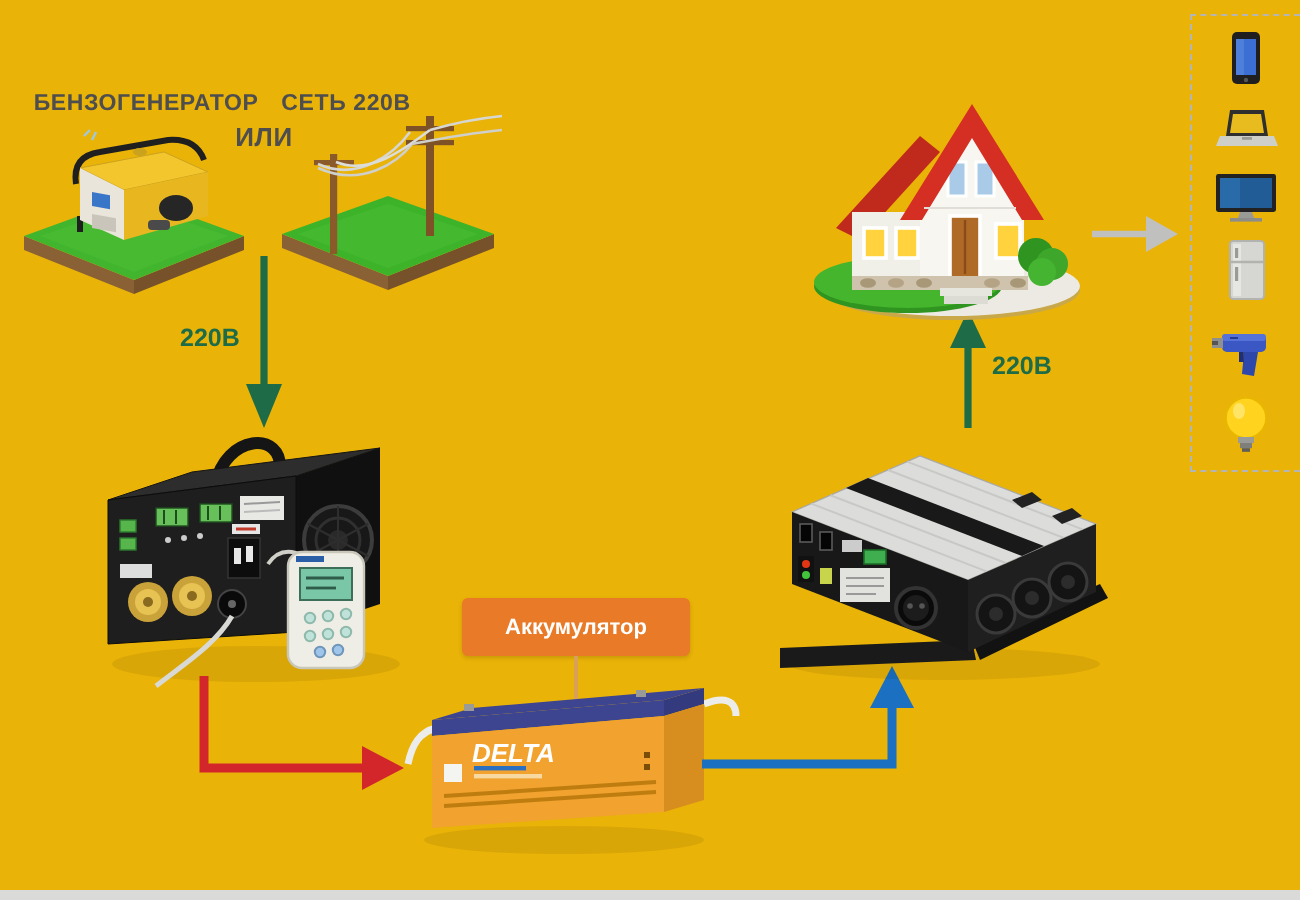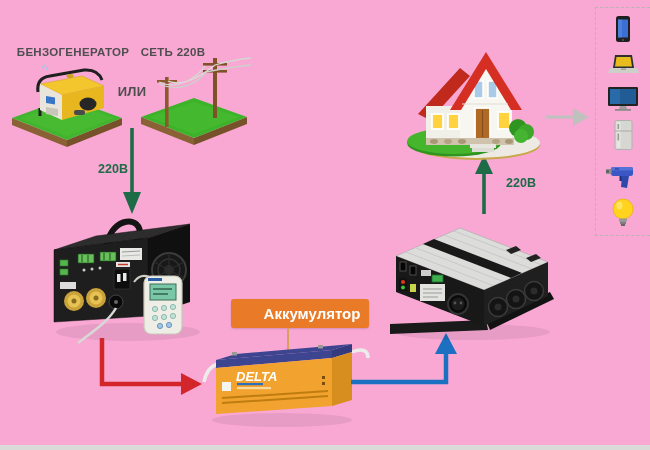--- a/index.html
+++ b/index.html
@@ -1,41 +1,41 @@
 <!DOCTYPE html>
 <html><head>
 <meta charset="utf-8">
 <style>
   html,body{margin:0;padding:0;background:#e8e8e6;}
-  .stage{position:relative;width:650px;height:450px;background:#f9a8d4;overflow:hidden;
+  .stage{position:relative;width:650px;height:450px;background:#eab308;overflow:hidden;
          font-family:"Liberation Sans","DejaVu Sans",sans-serif;}
   .abs{position:absolute;}
   .lbl{position:absolute;color:#4e4e4e;font-weight:700;font-size:11.5px;text-align:center;
        letter-spacing:.3px;white-space:nowrap;}
   .or{font-size:13px;}
-  .vlbl{position:absolute;color:#1d6b47;font-weight:700;font-size:12.5px;text-align:right;white-space:nowrap;}
+  .vlbl{position:absolute;color:#1d6b47;font-weight:700;font-size:12.5px;text-align:left;white-space:nowrap;}
   .callout{position:absolute;left:231px;top:299px;width:114px;height:29px;background:#e87a28;
-           border-radius:3px;color:#fff;font-weight:700;font-size:15px;display:flex;
-           align-items:center;justify-content:center;box-shadow:0 1px 2px rgba(0,0,0,.15);padding-left:24px;}
+           border-radius:3px;color:#fff;font-weight:700;font-size:11px;display:flex;
+           align-items:center;justify-content:center;box-shadow:0 1px 2px rgba(0,0,0,.15);}
   .callout-line{position:absolute;left:287px;top:328px;width:2px;height:24px;background:#d9a05a;}
   .panel{position:absolute;left:595px;top:7px;width:55px;height:229px;
          border:1px dashed #b5b5b5;border-right:none;display:flex;flex-direction:column;
          align-items:center;justify-content:space-between;padding:6px 0;box-sizing:border-box;}
   .panel svg{display:block;}
   .bottom-strip{position:absolute;left:0;bottom:0;width:650px;height:5px;background:#dadad8;}
   svg{overflow:visible;}
 </style>
 </head>
 <body>
 
 <div class="stage">
 
   <div class="lbl" style="left:14px;top:46px;width:118px;">БЕНЗОГЕНЕРАТОР</div>
   <div class="lbl" style="left:135px;top:46px;width:76px;">СЕТЬ 220В</div>
-  <div class="lbl or" style="left:112px;top:84px;width:40px;">ИЛИ</div>
+  <div class="lbl or" style="left:112px;top:61px;width:40px;">ИЛИ</div>
 
   <svg class="abs" style="left:12px;top:58px;" width="115" height="92" viewBox="0 0 115 92">
     <polygon points="0,60 55,82 55,89 0,67" fill="#8a6134"></polygon>
     <polygon points="55,82 110,60 110,67 55,89" fill="#76512a"></polygon>
     <polygon points="55,40 110,60 55,82 0,60" fill="#41b52e"></polygon>
     <polygon points="55,44 102,60 55,78 8,60" fill="#4cbe36" opacity=".6"></polygon>
     <g>
       <path d="M26,34 Q24,20 38,18 L72,12 Q86,11 90,22" stroke="#1f1f1f" stroke-width="3" fill="none"></path>
       <line x1="28" y1="50" x2="28" y2="58" stroke="#1f1f1f" stroke-width="3"></line>
       <line x1="88" y1="42" x2="88" y2="50" stroke="#1f1f1f" stroke-width="3"></line>

